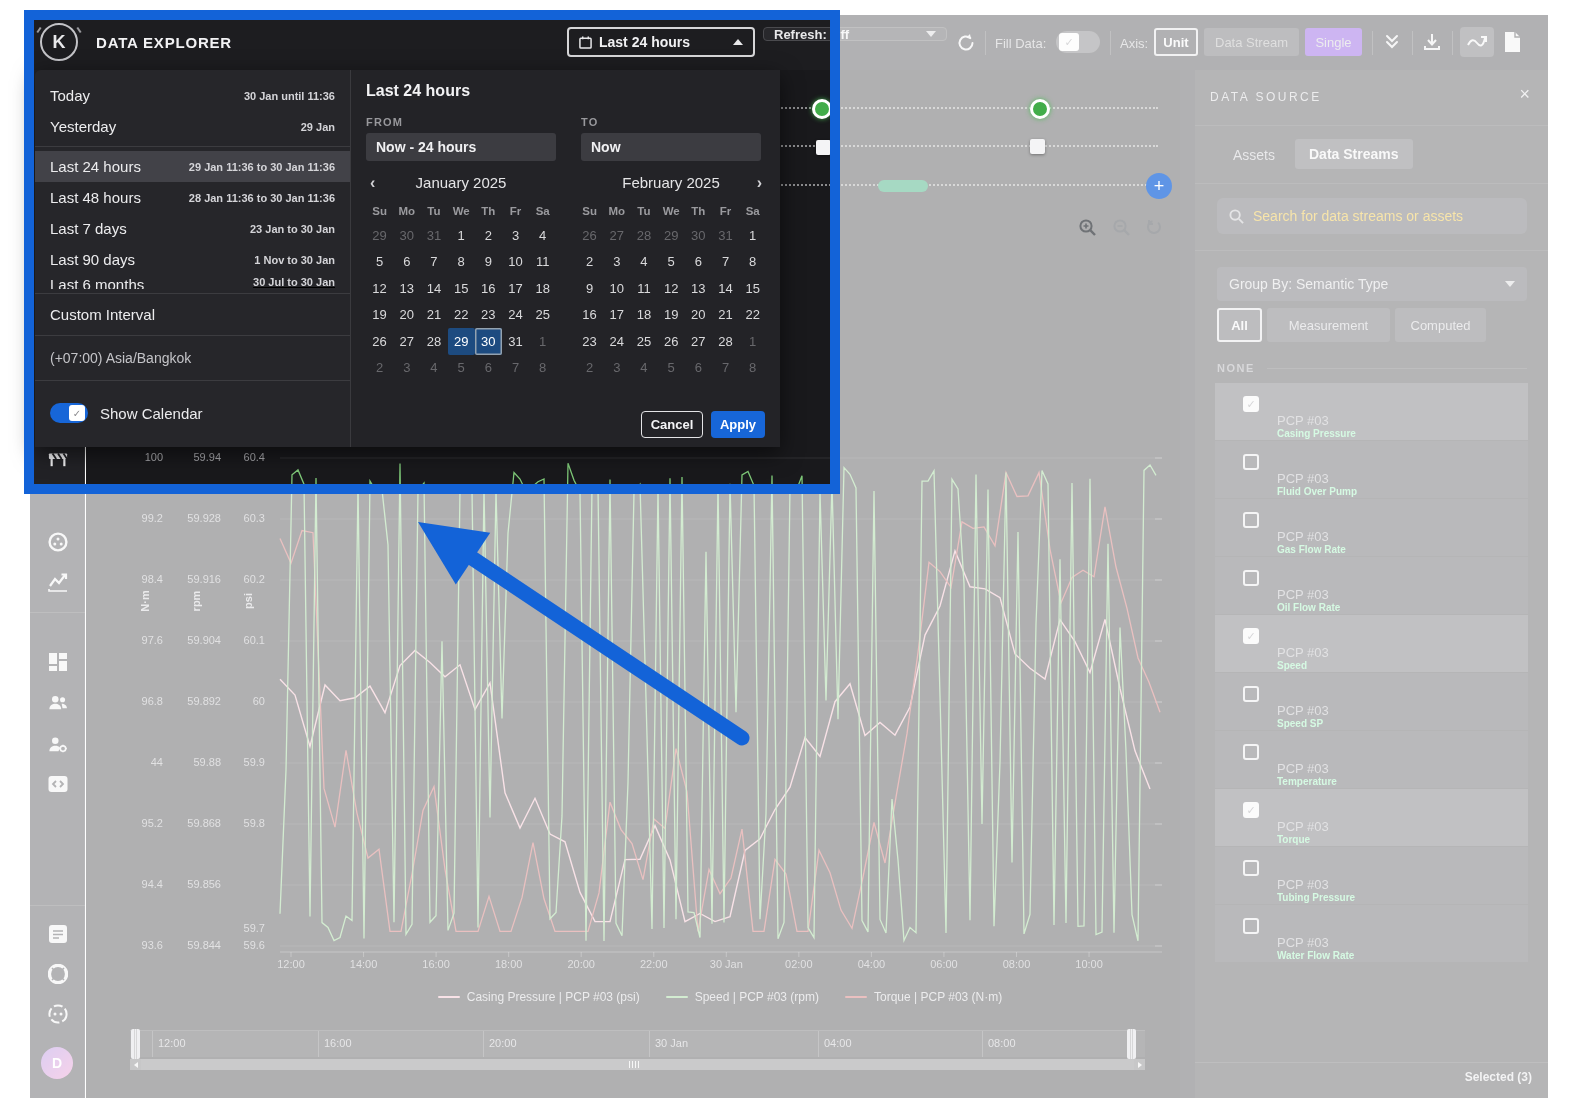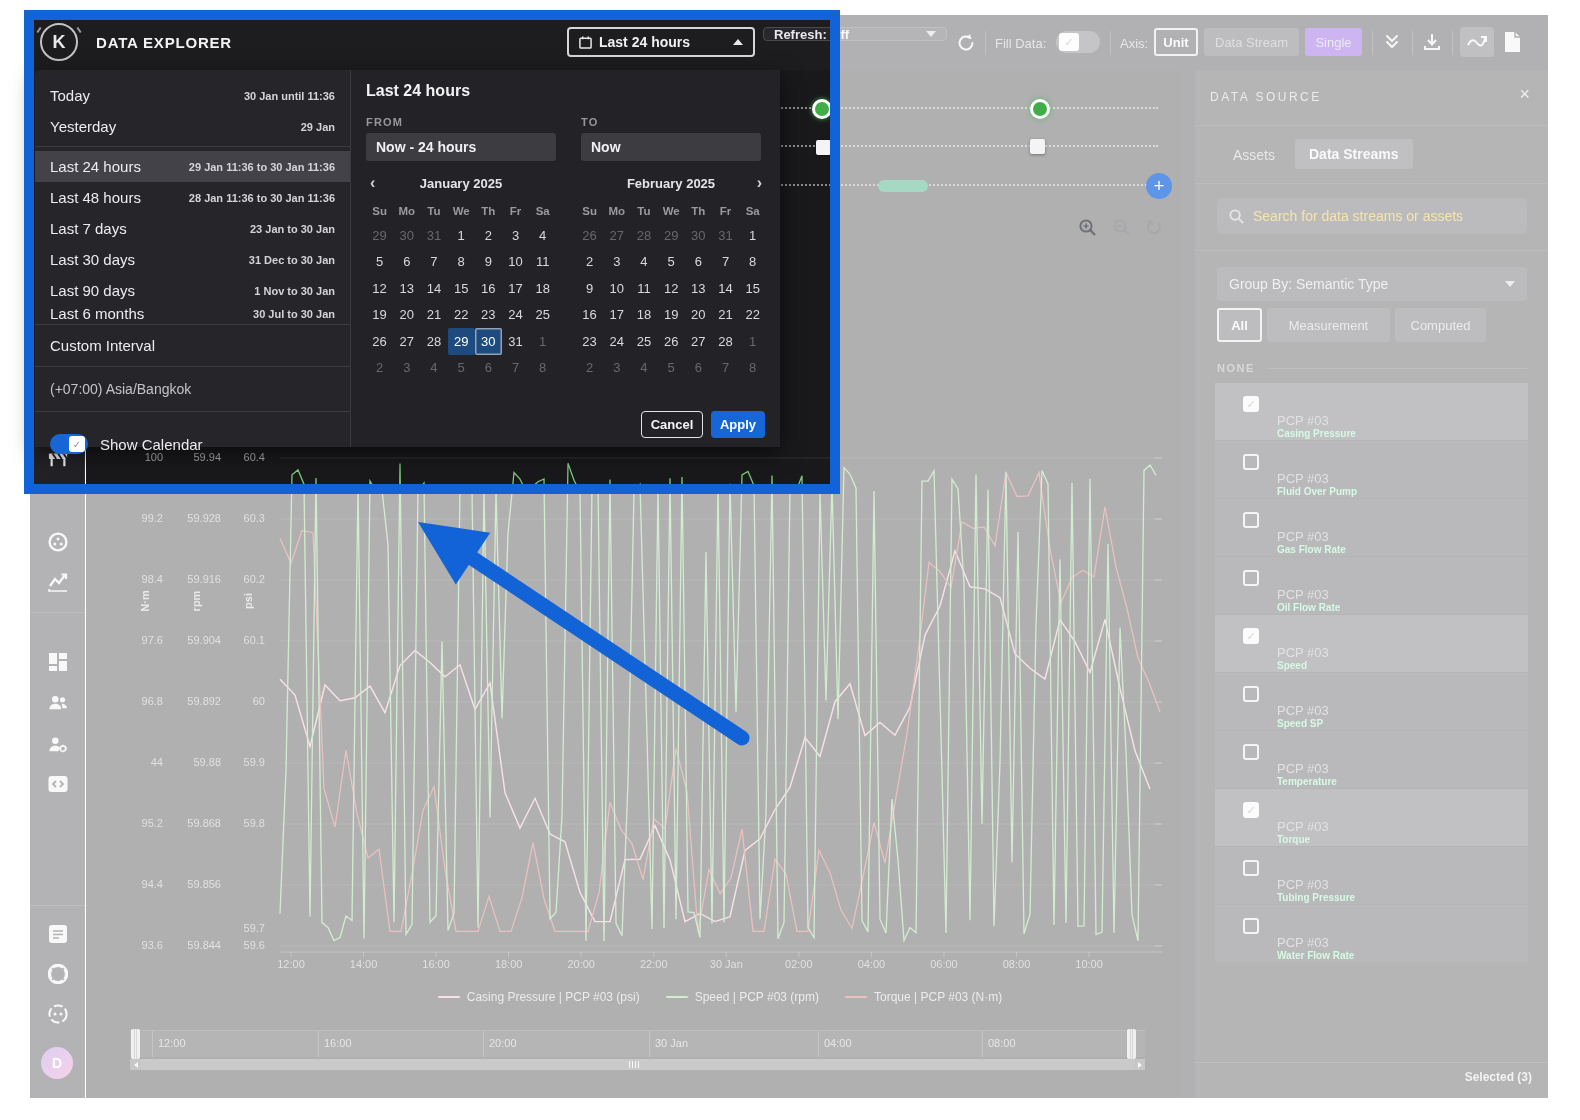--- a/index.html
+++ b/index.html
@@ -101,39 +101,39 @@
   #mkPlus{position:absolute;width:26px;height:26px;border-radius:50%;background:#5f95e6;color:#fff;font-size:18px;
      display:flex;align-items:center;justify-content:center;}
   .zic{position:absolute;width:19px;height:19px;}
   
   #modal{position:absolute;left:35px;top:70px;width:745px;height:377px;z-index:20;display:flex;
      box-shadow:0 6px 22px rgba(0,0,0,.55);border-radius:6px 6px 0 0;}
   #presetPanel{position:relative;width:315px;background:#26262a;border-radius:6px 0 0 0;padding-top:10px;box-sizing:border-box;}
   #calPanel{position:relative;width:430px;background:#232327;border-left:1px solid #3a3a3e;box-sizing:border-box;}
   .prow{height:31px;display:flex;align-items:center;justify-content:space-between;padding:0 15px;}
   .prow.psel{background:#424248;}
-  .prow.pclip{height:13px;overflow:hidden;align-items:center;padding-top:1px;}
+  .prow.pclip{height:13px;overflow:hidden;align-items:flex-start;padding-top:1px;text-decoration:underline;}
   .plabel{font-size:15px;color:#ececee;}
   .pvalue{font-size:11px;font-weight:bold;color:#d4d4d8;}
   .m-divider{height:1px;background:#3c3c40;margin:4px 0;}
   #customRow{height:33px;display:flex;align-items:center;padding:0 15px;font-size:15px;color:#ececee;}
   #tzRow{height:36px;display:flex;align-items:center;padding:0 15px;font-size:14px;color:#c4c4c8;}
   #showCalRow{height:48px;display:flex;align-items:center;gap:12px;padding:4px 15px 0;}
   #calToggle{position:relative;width:38px;height:20px;border-radius:10px;background:#1766d8;}
   #calToggle .knob{position:absolute;left:19px;top:2px;width:16px;height:16px;border-radius:3px;background:#fff;
      display:flex;align-items:center;justify-content:center;font-size:10px;color:#8a8a8e;}
   #showCalLbl{font-size:15px;color:#ececee;}
   #calTitle{position:absolute;left:15px;top:12px;font-size:16px;font-weight:bold;color:#f2f2f4;}
   .ftLbl{position:absolute;top:46px;font-size:11px;font-weight:bold;letter-spacing:1.2px;color:#98989c;}
   .ftInput{position:absolute;top:63px;height:28px;background:#3c3c41;border-radius:3px;display:flex;align-items:center;
      padding:0 10px;box-sizing:border-box;font-size:14px;font-weight:bold;color:#f0f0f2;}
   #months{position:absolute;left:0;top:104px;width:430px;}
   .month{position:absolute;top:0;width:190px;}
   .mtitle-row{position:relative;height:22px;text-align:center;}
-  .mtitle{font-size:13px;font-weight:bold;color:#e4e4e6;}
+  .mtitle{font-size:15px;font-weight:normal;color:#e4e4e6;}
   .mnav{position:absolute;left:4px;top:0;font-size:16px;font-weight:bold;color:#d2d2d6;cursor:pointer;}
   .mnav.right{left:auto;right:4px;}
   .wkrow,.dgrid{display:grid;grid-template-columns:repeat(7,27.2px);}
   .wkrow{margin-top:4px;}
   .wk{height:22px;display:flex;align-items:center;justify-content:center;font-size:11.5px;font-weight:bold;color:#9a9a9e;}
   .day{height:26.5px;display:flex;align-items:center;justify-content:center;font-size:13px;color:#d9d9db;border-radius:2px;}
   .dmut{color:#68686c;}
   .dsel{background:#1d4b80;color:#fff;}
   .dtoday{background:#1d4b80;color:#fff;box-shadow:inset 0 0 0 1.5px #93a2b0;}
   #btnCancel{position:absolute;left:290px;top:341px;width:62px;height:27px;border:1.5px solid #e4e4e6;border-radius:4px;
@@ -528,24 +528,20 @@
           </div>
           <div class="prow">
             <span class="plabel">Last 48 hours</span>
             <span class="pvalue">28 Jan 11:36 to 30 Jan 11:36</span>
           </div>
           <div class="prow">
             <span class="plabel">Last 7 days</span>
             <span class="pvalue">23 Jan to 30 Jan</span>
           </div>
           <div class="prow">
-            <span class="plabel">Last 30 days</span>
-            <span class="pvalue">31 Dec to 30 Jan</span>
-          </div>
-          <div class="prow">
             <span class="plabel">Last 90 days</span>
             <span class="pvalue">1 Nov to 30 Jan</span>
           </div>
           <div class="prow pclip">
             <span class="plabel">Last 6 months</span>
             <span class="pvalue">30 Jul to 30 Jan</span>
           </div>
         </div>
       <div class="m-divider"></div>
       <div id="customRow">Custom Interval</div>

